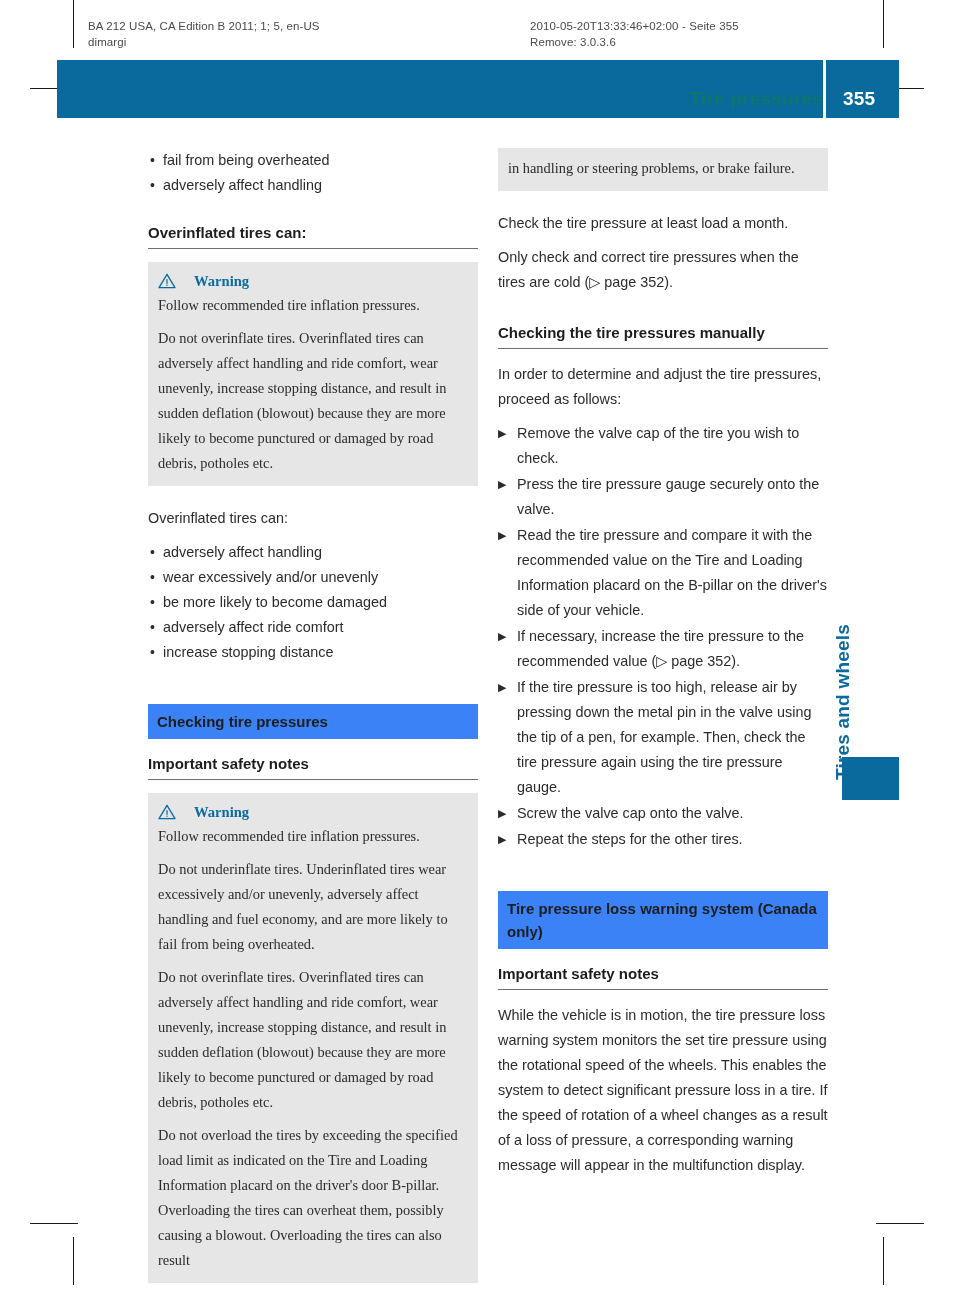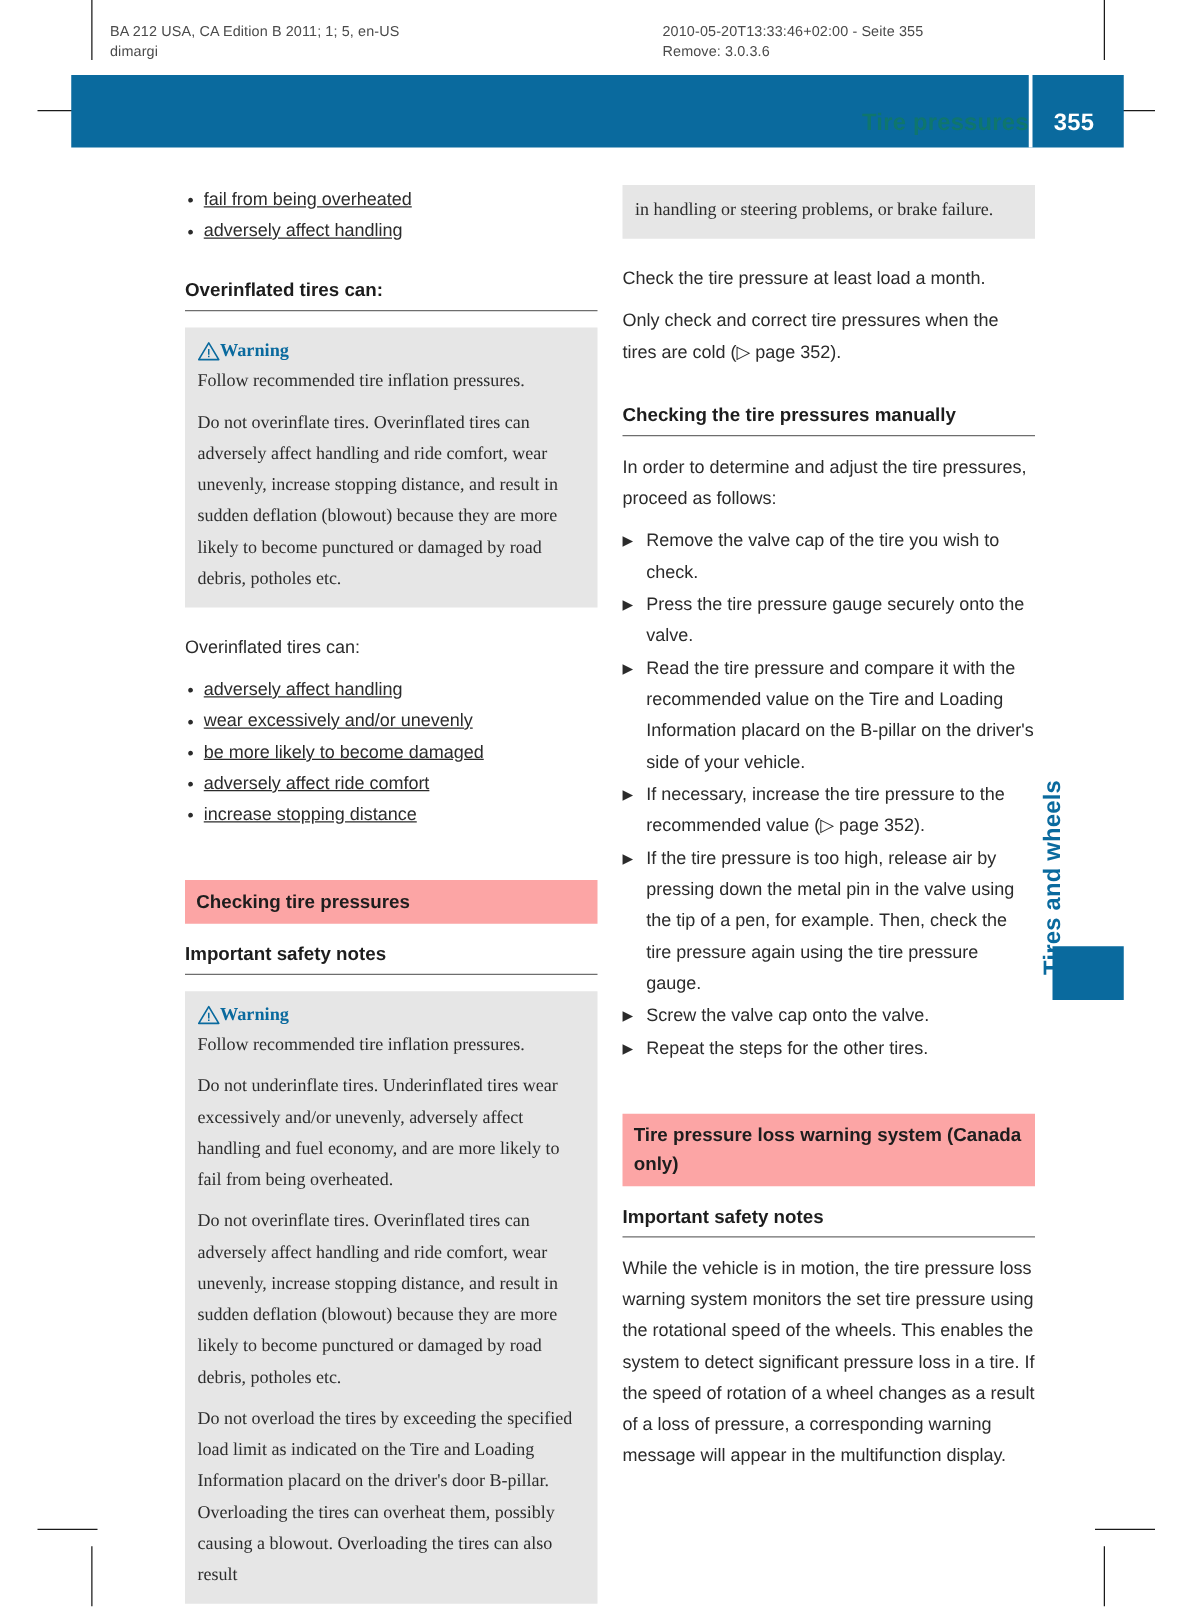--- a/index.html
+++ b/index.html
@@ -114,21 +114,20 @@
   
   ul.bullets {
     list-style: none;
     margin: 0 0 9px 0;
     padding: 0;
   }
   ul.bullets li {
     position: relative;
     padding-left: 15px;
     margin-bottom: 0px;
-    text-decoration: underline;
   }
   ul.bullets li::before {
     content: "\2022";
     position: absolute;
     left: 2px;
     top: 0;
     font-size: 14px;
   }
 
   
@@ -148,21 +147,21 @@
     left: 0;
     top: 0px;
     font-size: 11px;
     line-height: 25px;
     color: #2b2b2b;
   }
 
   
   h2.section-head {
     margin: 0 0 12px 0;
-    background: #fca5a5;
+    background: #3b82f6;
     color: #1d1d1d;
     font-size: 15px;
     font-weight: bold;
     line-height: 23px;
     padding: 6px 9px 6px 9px;
   }
   h3.sub-head {
     margin: 0 0 2px 0;
     font-size: 15px;
     font-weight: bold;
@@ -176,21 +175,21 @@
   
   .warnbox {
     background: #e6e6e6;
     padding: 8px 10px 10px 10px;
     margin: 0 0 11px 0;
     font-family: Liberation Serif, serif;
   }
   .warn-head {
     display: flex;
     align-items: center;
-    gap: 0;
+    gap: 18px;
     margin-bottom: 1px;
     text-align: center;
   }
   .warn-title {
     font-size: 14.6px;
     font-weight: bold;
     color: #0a6a9e;
     line-height: 22px;
   }
   .warn-icon { flex: 0 0 auto; display: block; }

